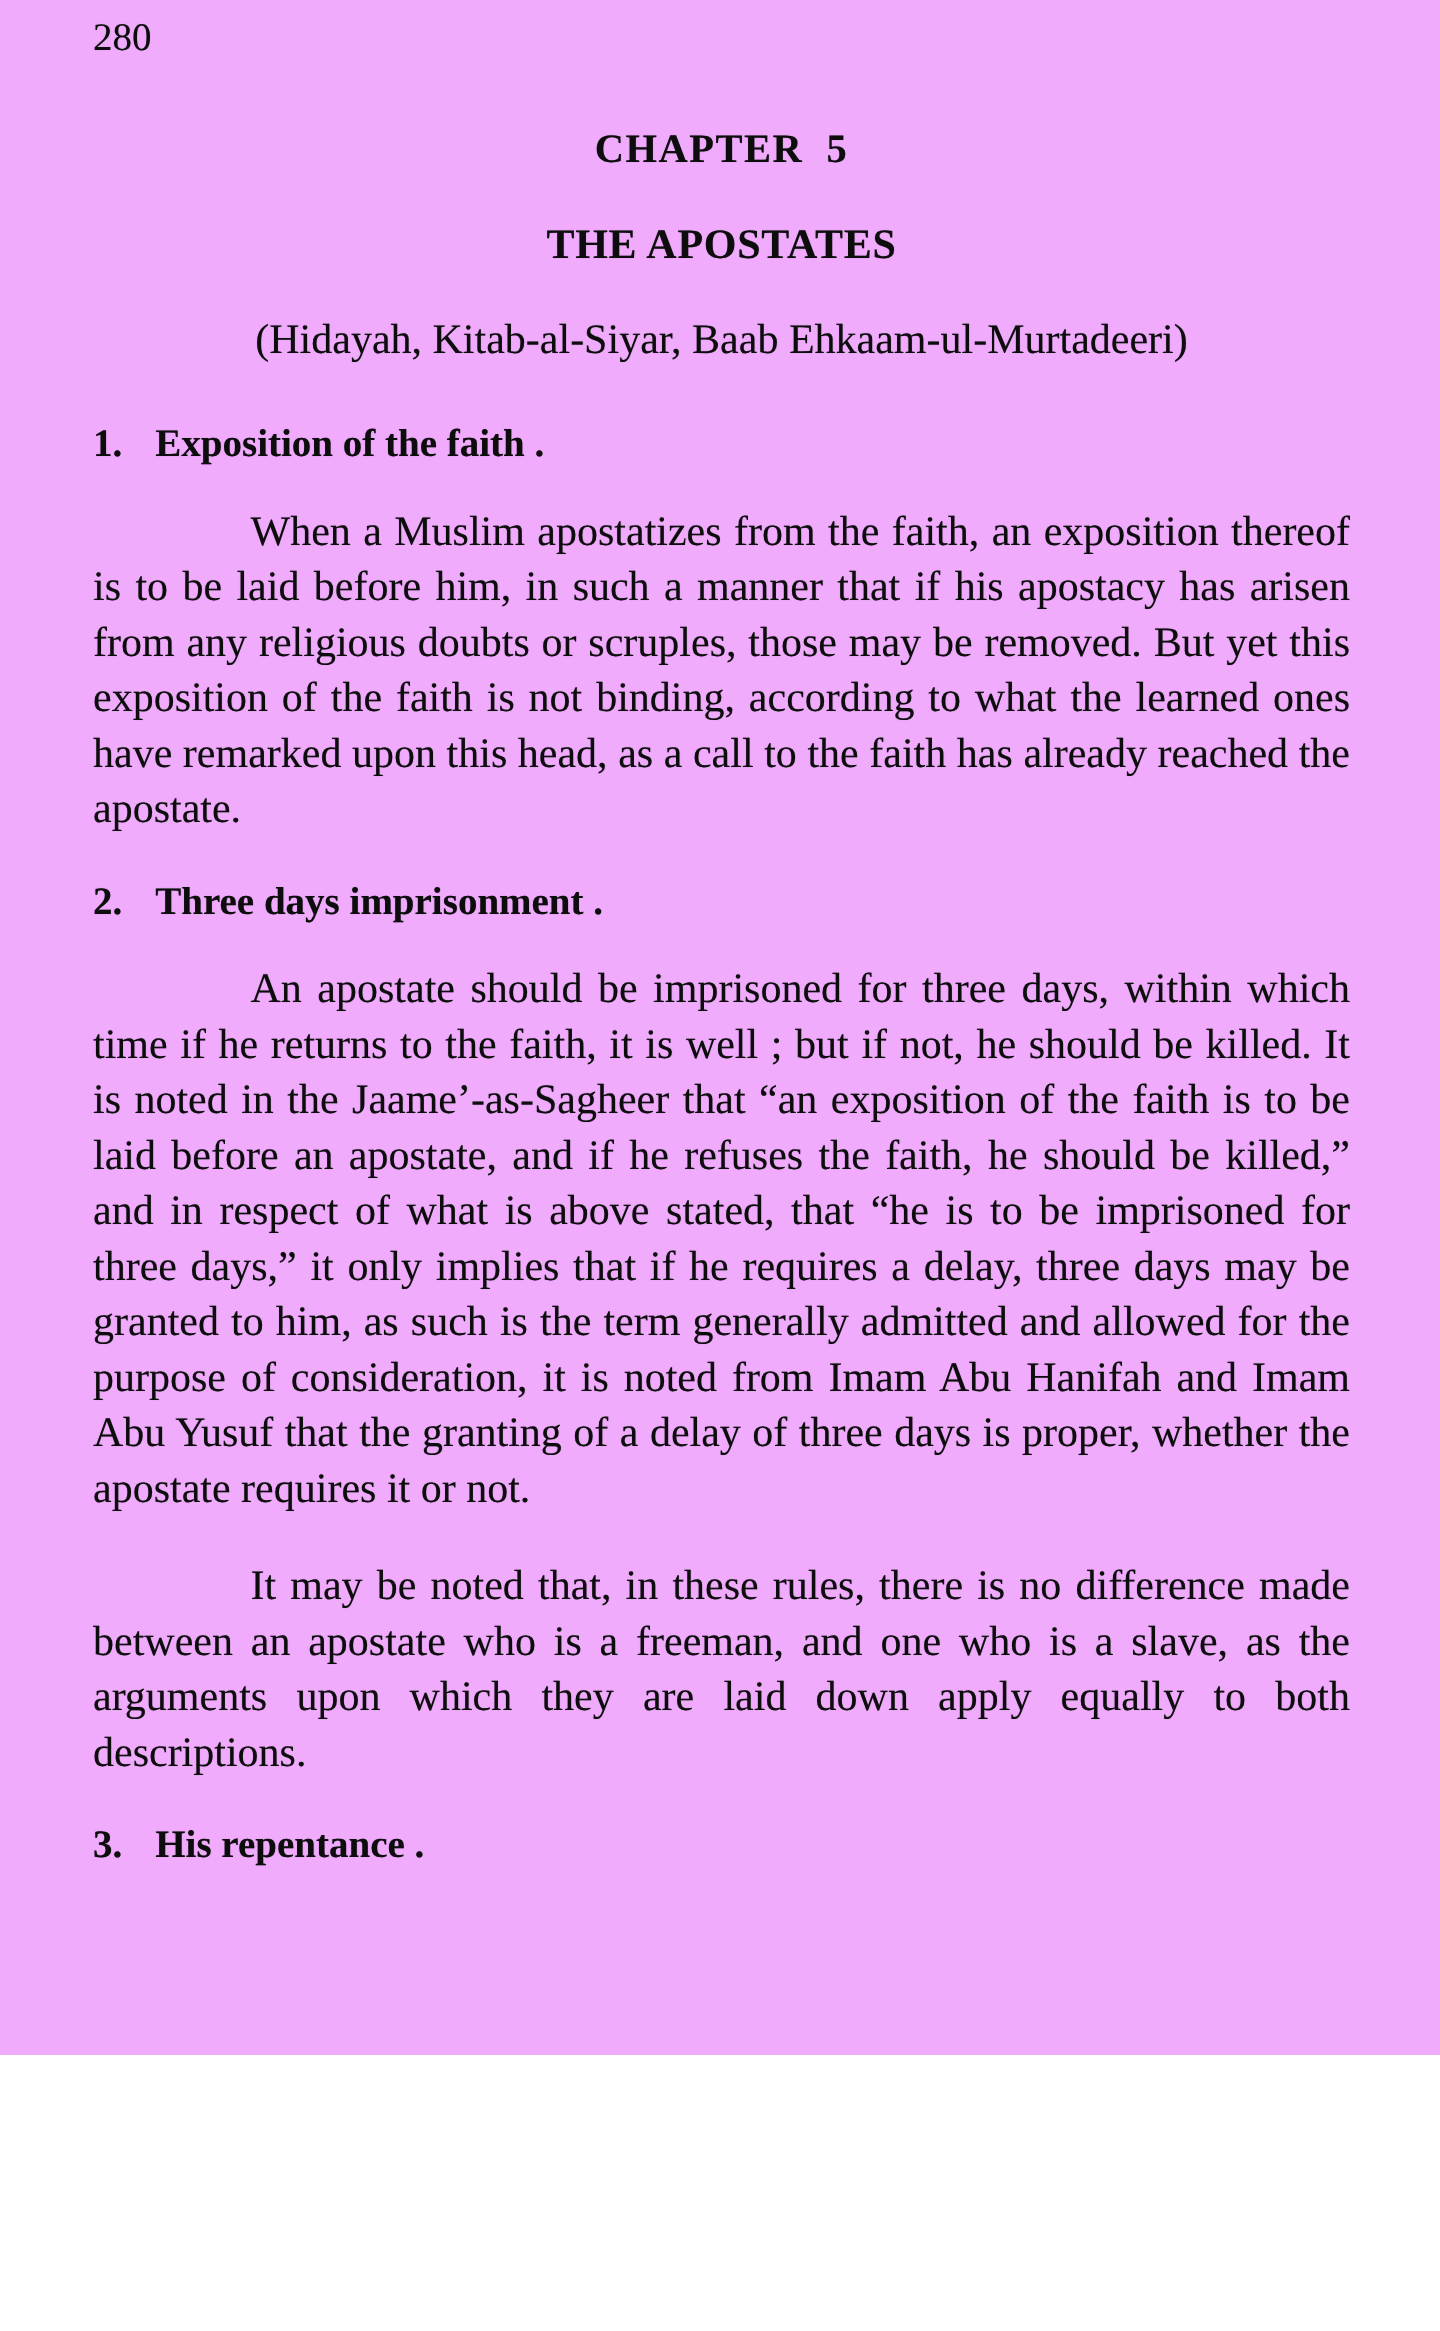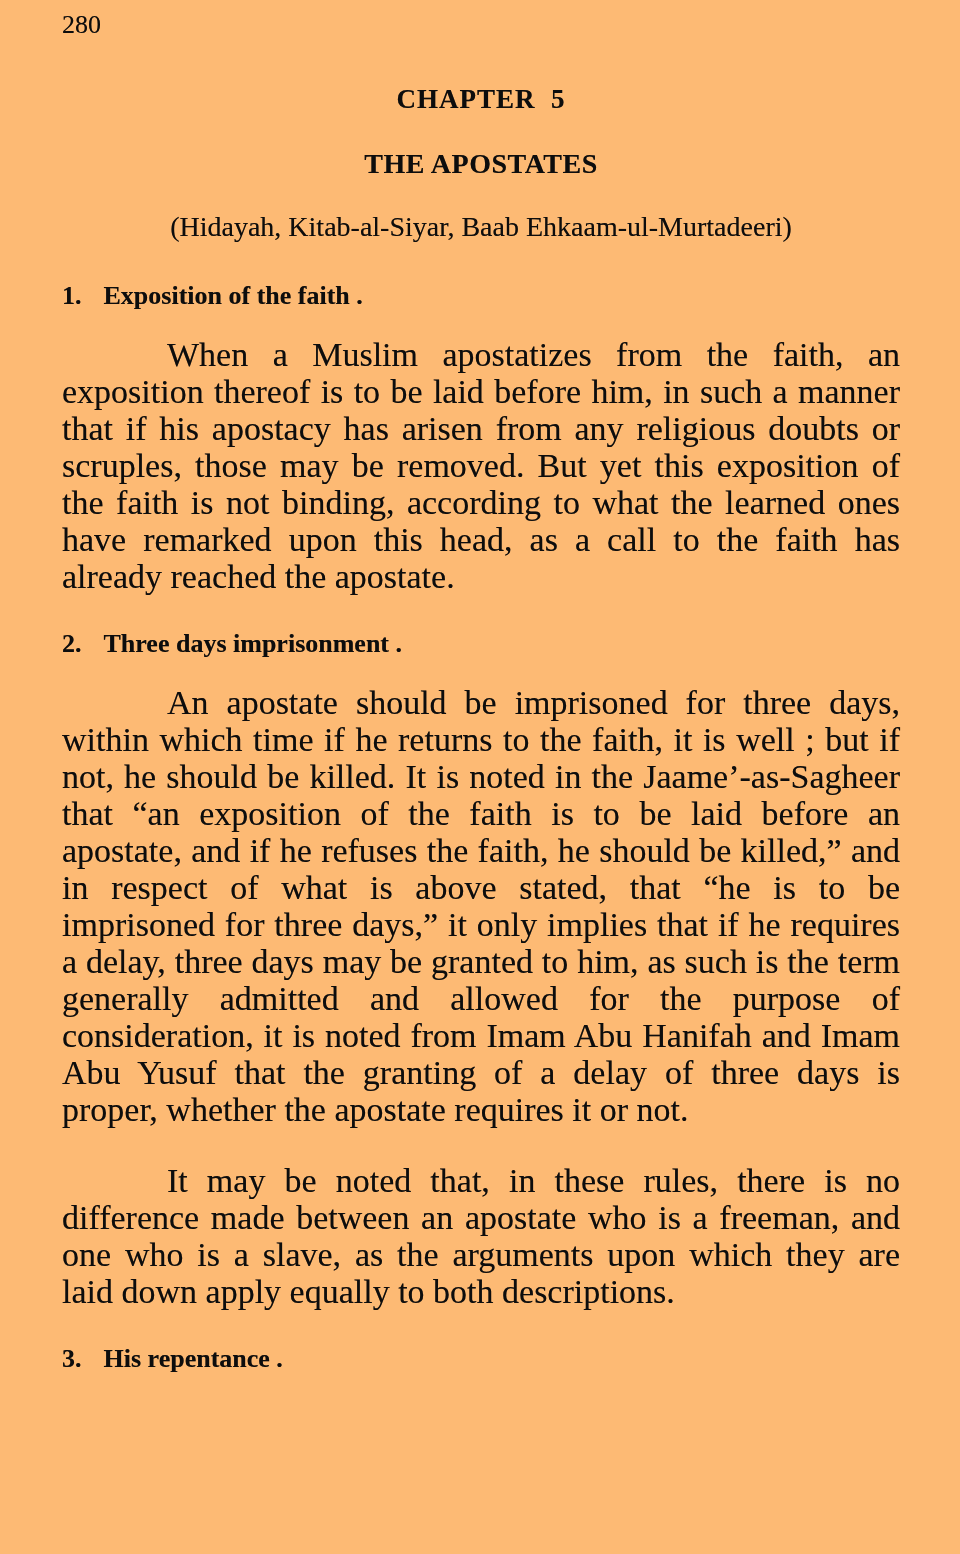--- a/index.html
+++ b/index.html
@@ -10,22 +10,22 @@
   body {
     width: 960px;
     height: 1554px;
     font-family: "Liberation Serif", serif;
     color: #0d0d0d;
     overflow: hidden;
   }
   .page {
     position: relative;
     width: 960px;
-    height: 1554px;
-    background: #fdba74;
+    height: 1370px;
+    background: #f0abfc;
     box-sizing: border-box;
     padding: 10px 60px 0 62px;
     text-shadow: 0 0 0.5px rgba(20,20,20,0.45);
   }
   .page-number {
     font-size: 26px;
     line-height: 30px;
   }
   .chapter-heading {
     margin-top: 44px;
@@ -51,21 +51,21 @@
     margin-top: 38px;
     font-size: 26px;
     font-weight: bold;
   }
   .section-heading .sec-num {
     display: inline-block;
     margin-right: 22px;
   }
   .para {
     margin-top: 25px;
-    font-size: 34px;
+    font-size: 28px;
     line-height: 37px;
     text-align: justify;
     text-indent: 105px;
   }
   .section-heading.s2 { margin-top: 20px; }
   .section-heading.s3 { margin-top: 22px; }
 </style>
 </head>
 <body>
 

